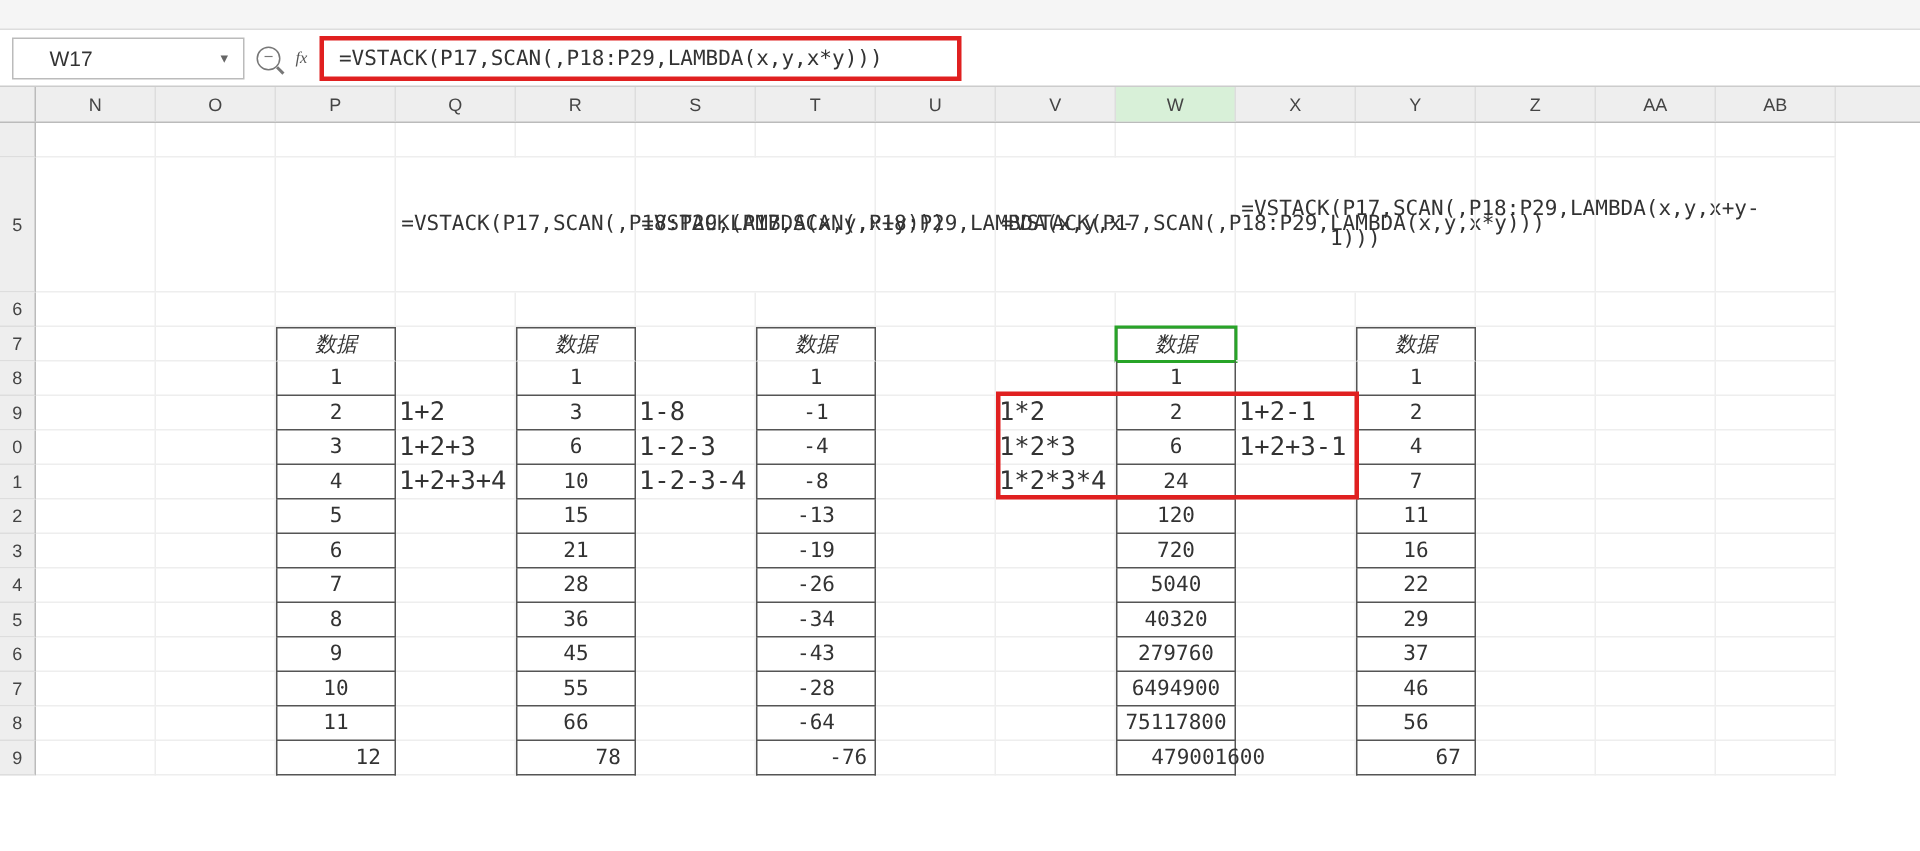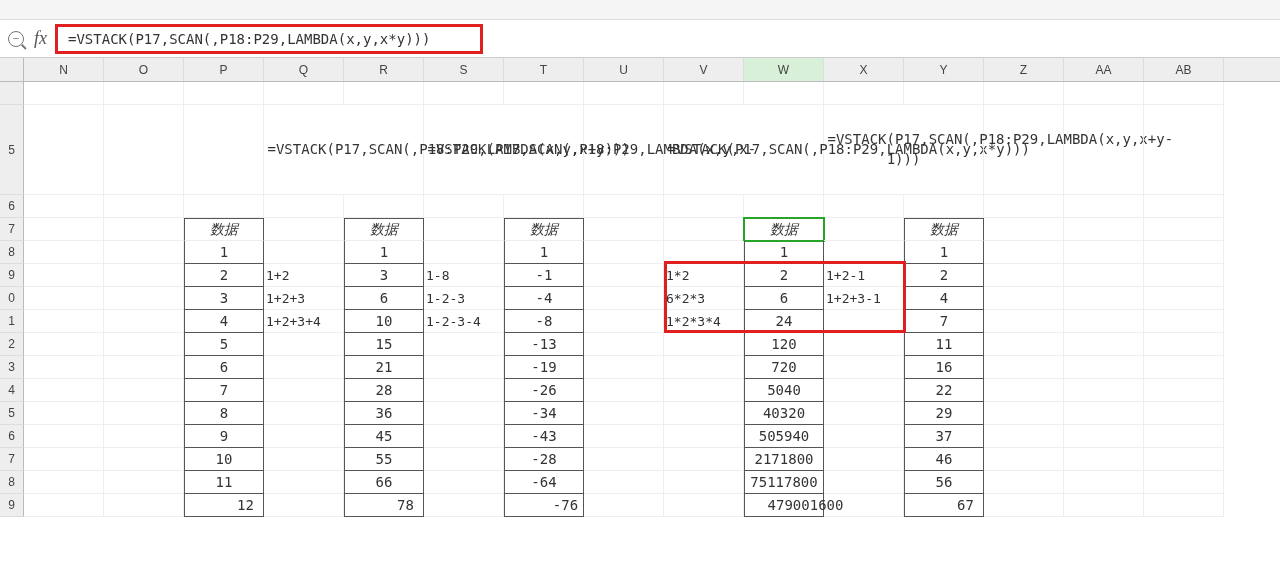--- a/index.html
+++ b/index.html
@@ -32,21 +32,21 @@
       border: 1px solid #bbb;
       background: #fff;
       display: flex;
       align-items: center;
       justify-content: space-between;
       padding: 0 10px 0 24px;
       font-size: 14px;
     }
     .name-box .chev { color: #666; font-size: 10px; }
     .fx-icon-group { display: flex; align-items: center; gap: 10px; color: #666; }
-    .fx-label { font-style: italic; font-family: serif; font-size: 18px; color: #555; }
+    .fx-label { font-style: italic; font-family: serif; font-size: 11px; color: #555; }
     .formula-bar {
       flex: 0 0 428px;
       height: 30px;
       border: 3px solid #e02020;
       display: flex;
       align-items: center;
       padding: 0 10px;
       font-family: "SimSun", monospace;
       font-size: 14px;
       background: #fff;
@@ -105,36 +105,40 @@
       font-size: 14px;
       font-family: "SimSun", monospace;
       text-align: center;
       white-space: normal;
       line-height: 1.4;
       padding: 4px;
       width: 160px;
       overflow: visible;
     }
     .spantwo { width: 160px !important; }
-    .small-txt { font-size: 13px; }
+    .small-txt { font-size: 17px; }
     .red-box-1 {
       position: absolute;
       border: 3px solid #e02020;
       pointer-events: none;
     }
     .zoom-ic { width: 16px; height: 16px; border: 1.5px solid #777; border-radius: 50%; position: relative; }
     .zoom-ic:after { content: ''; position: absolute; width: 6px; height: 1.5px; background: #777; bottom: -2px; right: -4px; transform: rotate(45deg); }
     .zoom-ic span { position: absolute; top: 50%; left: 50%; transform: translate(-50%, -55%); font-size: 11px; color: #777; }
   </style>
 </head>
 <body>
 
 <div class="toolbar-strip"></div>
 
 <div class="name-formula-row">
+  <div class="name-box">
+    <span>W17</span>
+    <span class="chev">▾</span>
+  </div>
   <div class="fx-icon-group">
     <span class="zoom-ic">
         <span>−</span>
       </span>
     <span class="fx-label">fx</span>
   </div>
   <div class="formula-bar">
     <span>=VSTACK(P17,SCAN(,P18:P29,LAMBDA(x,y,x*y)))</span>
   </div>
 </div>
@@ -294,21 +298,21 @@
         </div>
         <div class="row">
           <div class="cell"></div>
           <div class="cell"></div>
           <div class="cell bord-m">3</div>
           <div class="cell left small-txt">1+2+3</div>
           <div class="cell bord-m">6</div>
           <div class="cell left small-txt">1-2-3</div>
           <div class="cell bord-m">-4</div>
           <div class="cell"></div>
-          <div class="cell left small-txt">6*2*3</div>
+          <div class="cell left small-txt">1*2*3</div>
           <div class="cell bord-m">6</div>
           <div class="cell left small-txt">1+2+3-1</div>
           <div class="cell bord-m">4</div>
           <div class="cell"></div>
           <div class="cell"></div>
           <div class="cell"></div>
         </div>
         <div class="row">
           <div class="cell"></div>
           <div class="cell"></div>
@@ -397,38 +401,38 @@
         <div class="row">
           <div class="cell"></div>
           <div class="cell"></div>
           <div class="cell bord-m">9</div>
           <div class="cell left small-txt"></div>
           <div class="cell bord-m">45</div>
           <div class="cell left small-txt"></div>
           <div class="cell bord-m">-43</div>
           <div class="cell"></div>
           <div class="cell left small-txt"></div>
-          <div class="cell bord-m">505940</div>
+          <div class="cell bord-m">279760</div>
           <div class="cell left small-txt"></div>
           <div class="cell bord-m">37</div>
           <div class="cell"></div>
           <div class="cell"></div>
           <div class="cell"></div>
         </div>
         <div class="row">
           <div class="cell"></div>
           <div class="cell"></div>
           <div class="cell bord-m">10</div>
           <div class="cell left small-txt"></div>
           <div class="cell bord-m">55</div>
           <div class="cell left small-txt"></div>
           <div class="cell bord-m">-28</div>
           <div class="cell"></div>
           <div class="cell left small-txt"></div>
-          <div class="cell bord-m">2171800</div>
+          <div class="cell bord-m">6494900</div>
           <div class="cell left small-txt"></div>
           <div class="cell bord-m">46</div>
           <div class="cell"></div>
           <div class="cell"></div>
           <div class="cell"></div>
         </div>
         <div class="row">
           <div class="cell"></div>
           <div class="cell"></div>
           <div class="cell bord-m">11</div>

